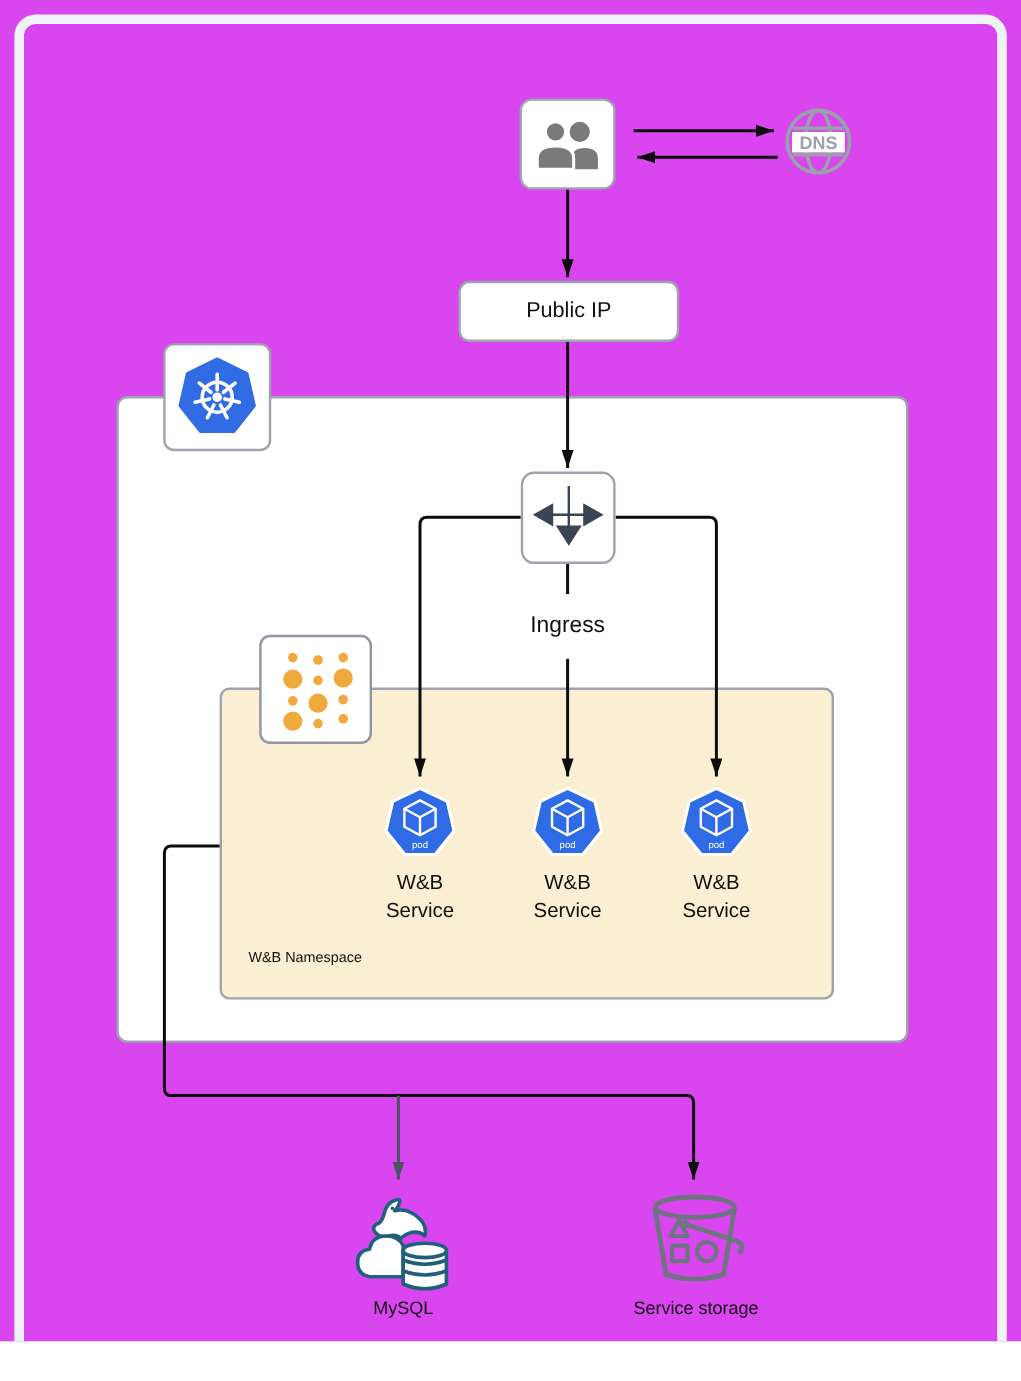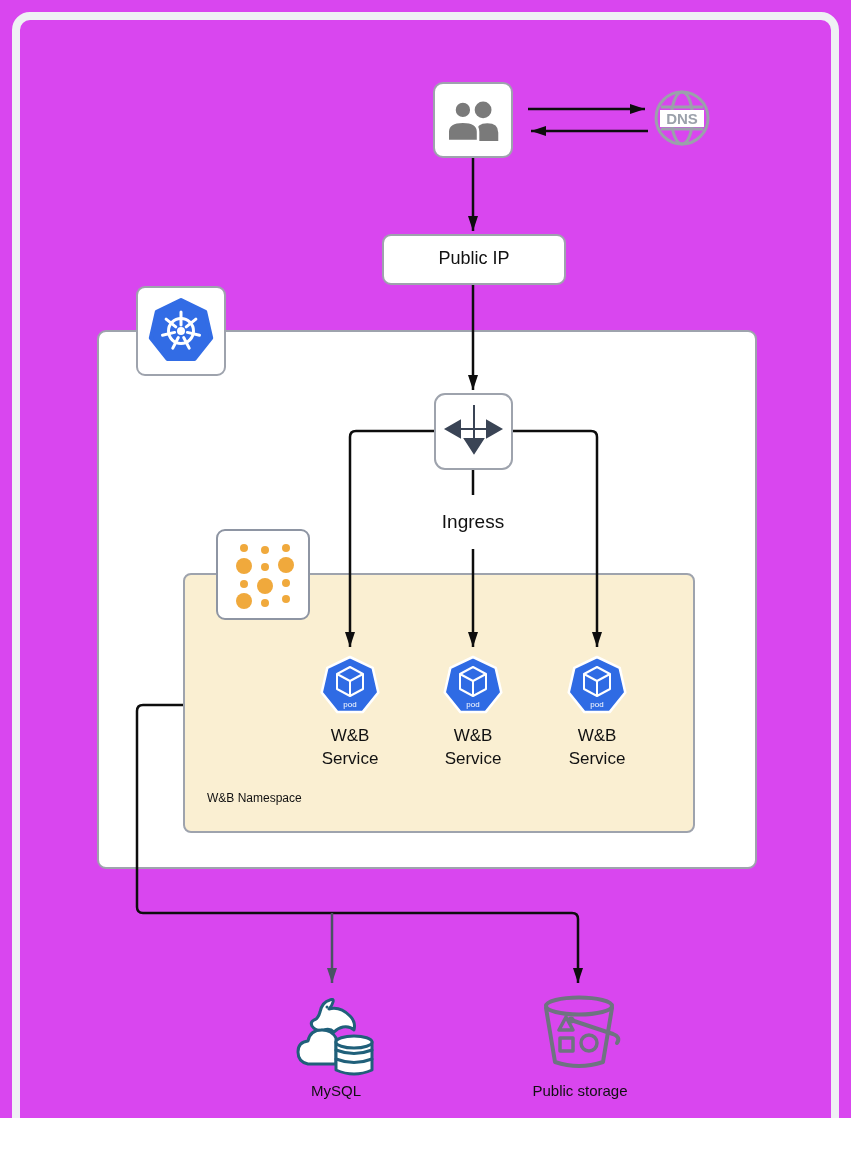--- a/index.html
+++ b/index.html
@@ -160,15 +160,15 @@
       <path d="M13,18 L22,72 Q46,80 70,72 L79,18"></path>
       <path d="M38,30 L80,44 Q88,47 84,53"></path>
     </g>
     <g fill="none" stroke="#6e7480" stroke-width="3.5" stroke-linejoin="round">
       <polygon points="33,27 26,40 40,40"></polygon>
       <rect x="27" y="48" width="13" height="13"></rect>
       <circle cx="56" cy="53" r="8"></circle>
     </g>
     <circle cx="38" cy="30" r="3.5" fill="#6e7480"></circle>
   </svg>
-  <div class="label center" style="left:505px;top:1082px;width:150px;font-size:15px;">Public storage</div>
+  <div class="label center" style="left:505px;top:1082px;width:150px;font-size:15px;">Service storage</div>
 
 </div>
 
 </body></html>

